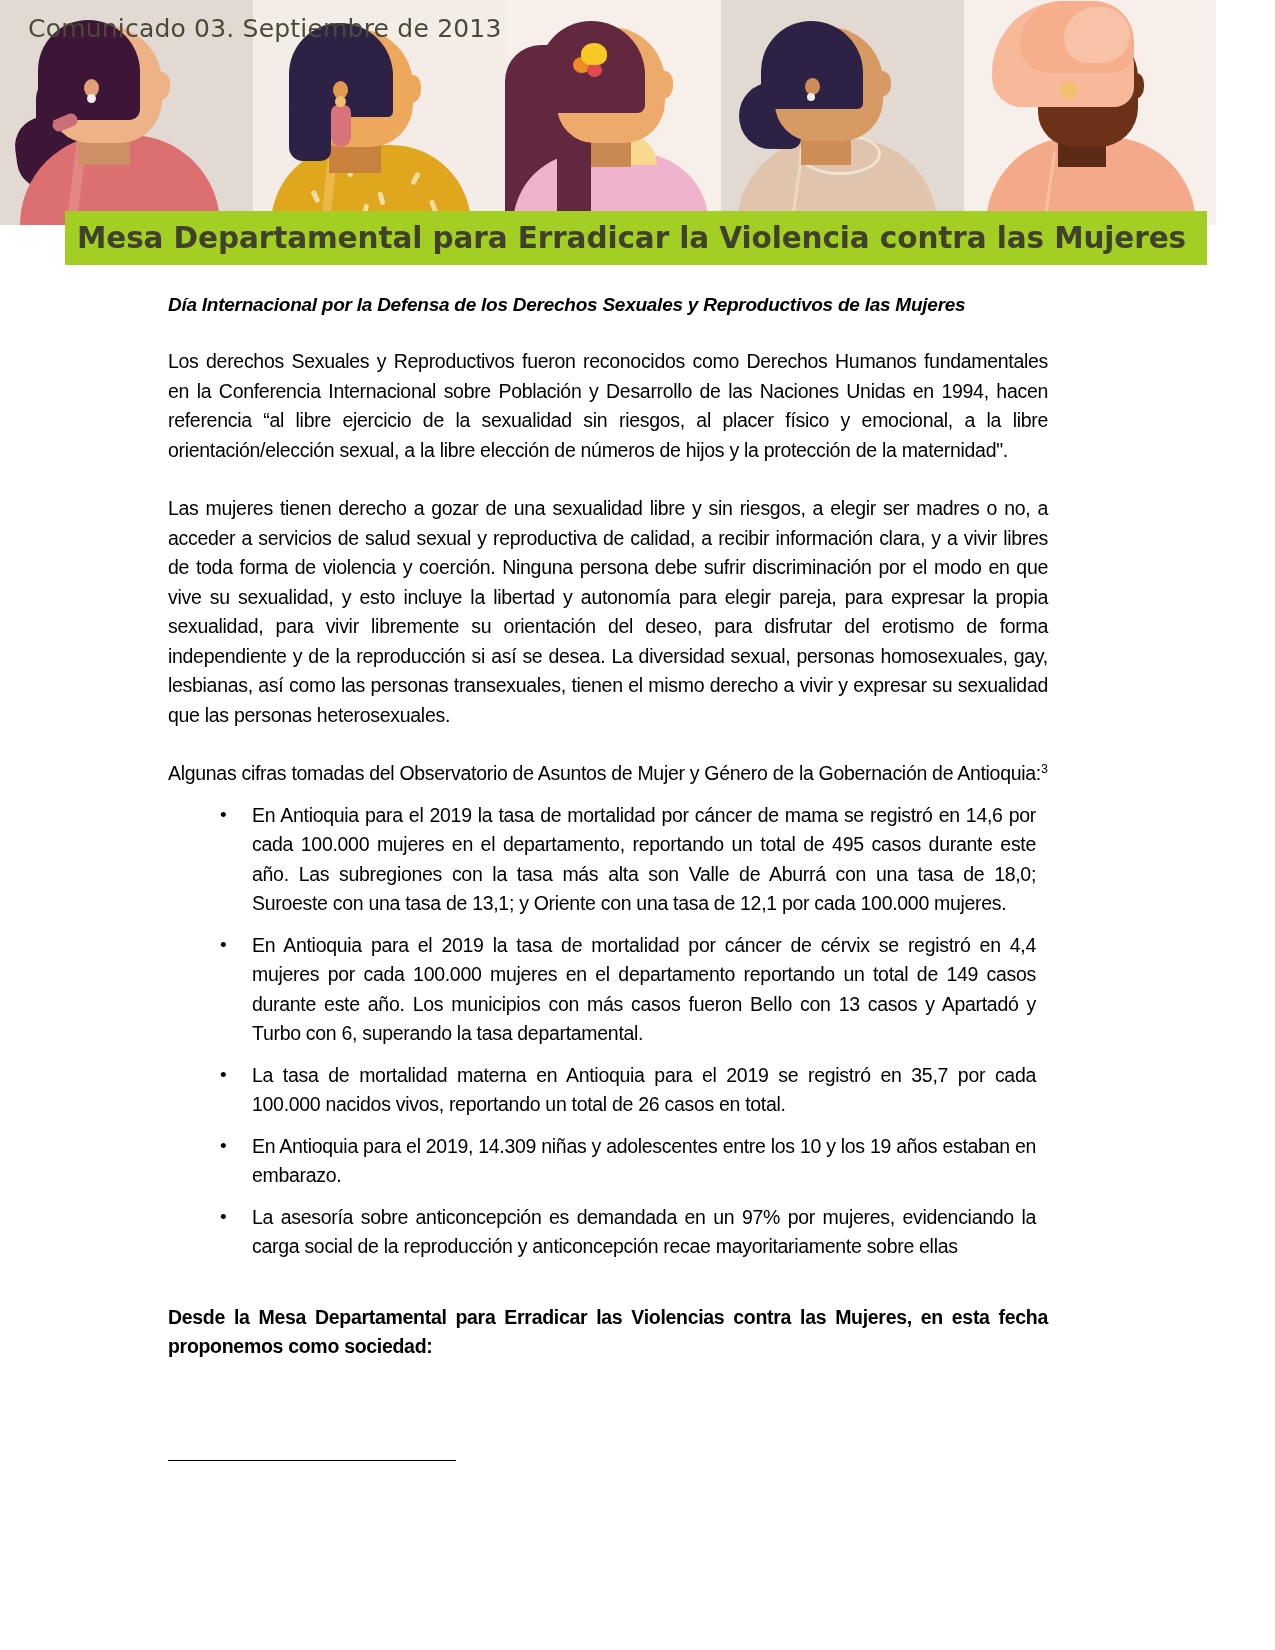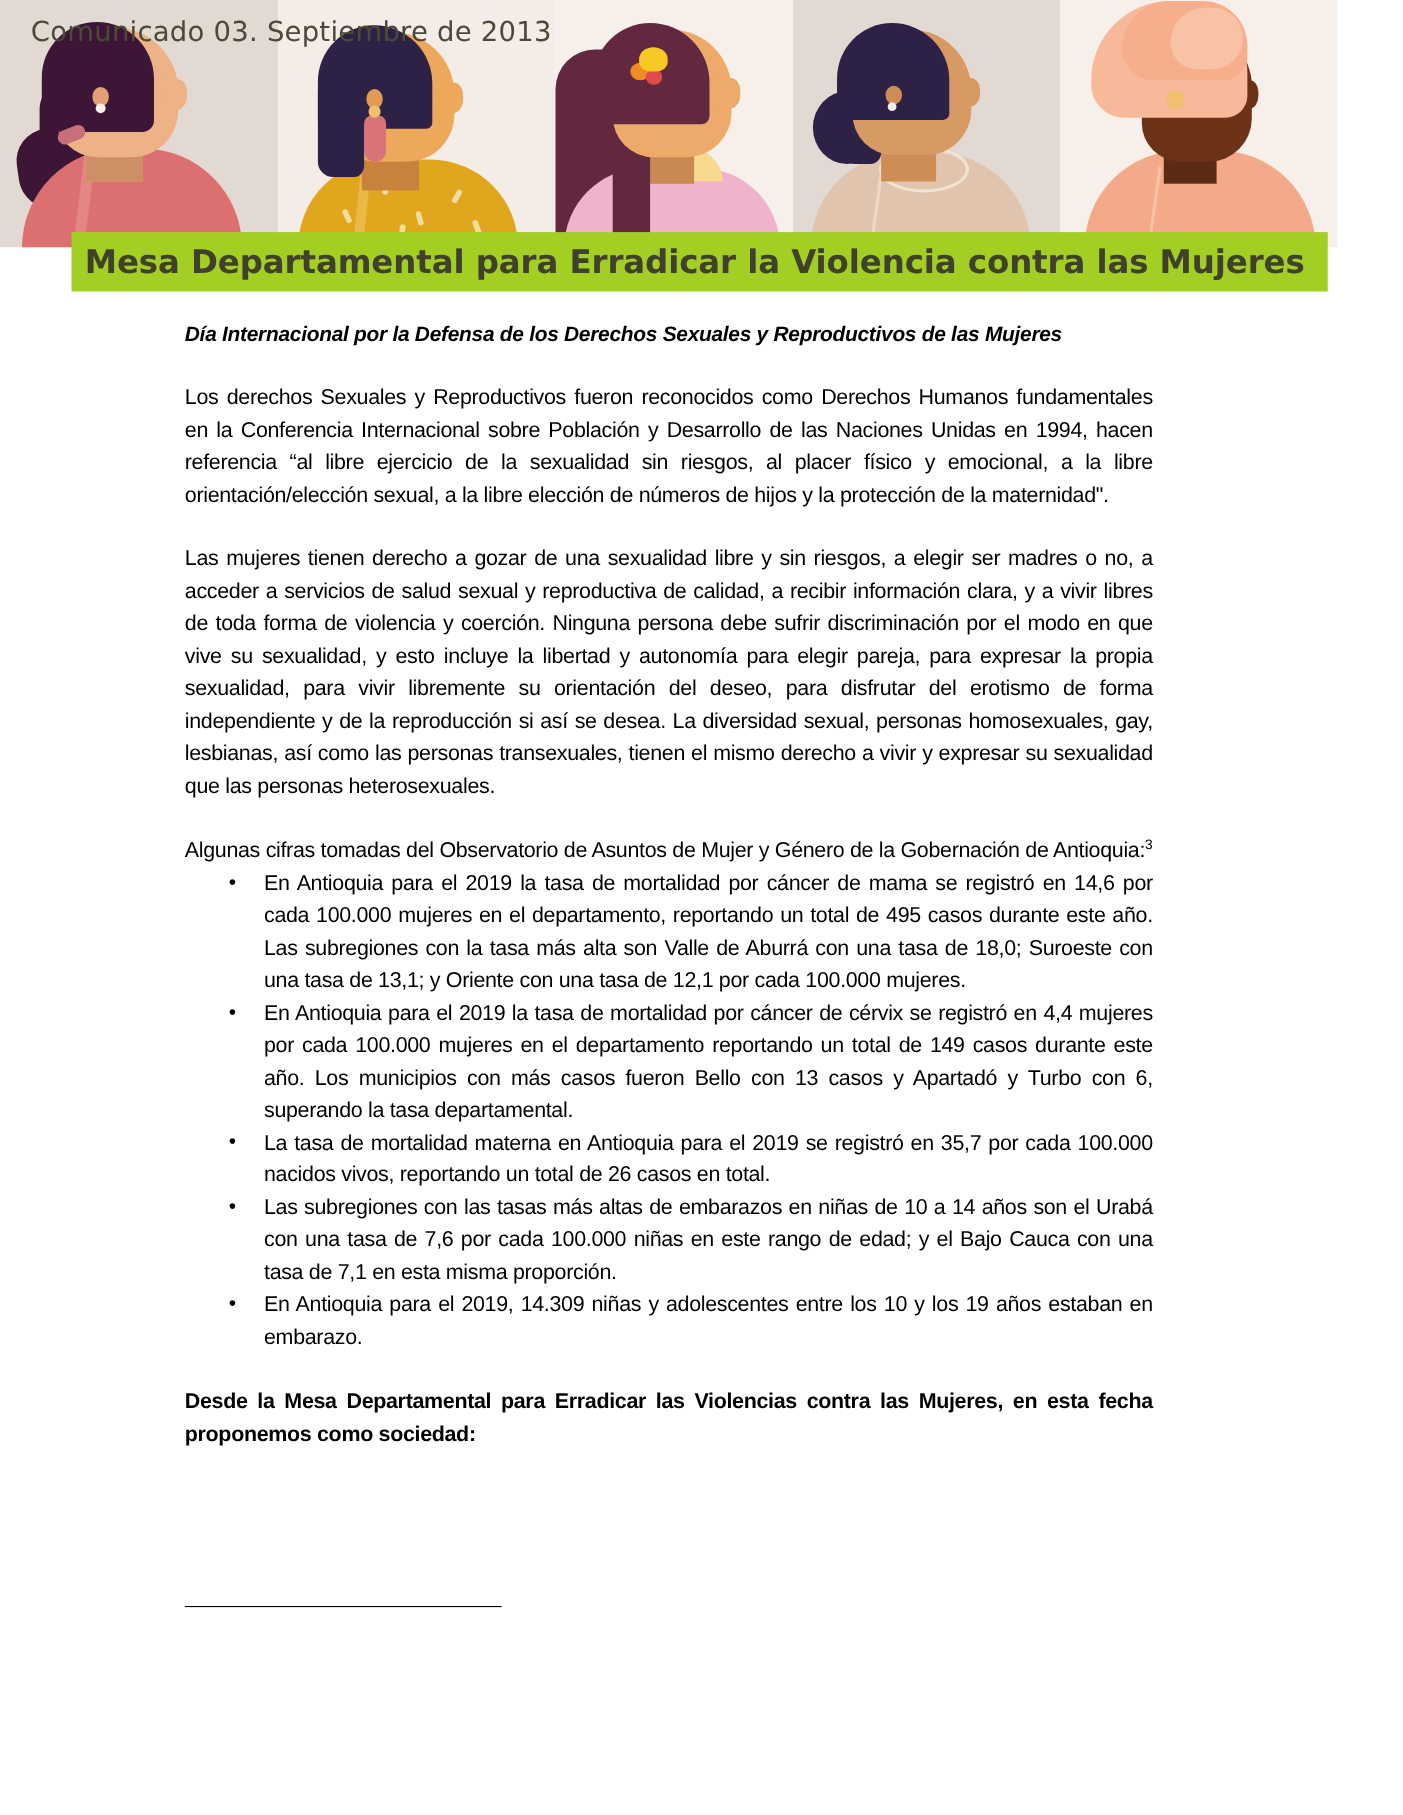--- a/index.html
+++ b/index.html
@@ -386,21 +386,21 @@
     margin: 0;
     padding: 0 0 0 72px;
     list-style: none;
   }
   ul.bullets > li {
     position: relative;
     font-size: 19.5px;
     line-height: 29.5px;
     text-align: justify;
     letter-spacing: -0.3px;
-    margin: 0;
+    margin: 12px;
     padding-left: 0;
   }
   ul.bullets > li::before {
     content: "\2022";
     position: absolute;
     left: -32px;
     top: -1px;
     font-size: 19px;
     line-height: 29.5px;
   }
@@ -551,22 +551,22 @@
   <p class="body-par">Las mujeres tienen derecho a gozar de una sexualidad libre y sin riesgos, a elegir ser madres o no, a acceder a servicios de salud sexual y reproductiva de calidad, a recibir información clara, y a vivir libres de toda forma de violencia y coerción. Ninguna persona debe sufrir discriminación por el modo en que vive su sexualidad, y esto incluye la libertad y autonomía para elegir pareja, para expresar la propia sexualidad, para vivir libremente su orientación del deseo, para disfrutar del erotismo de forma independiente y de la reproducción si así se desea. La diversidad sexual, personas homosexuales, gay, lesbianas, así como las personas transexuales, tienen el mismo derecho a vivir y expresar su sexualidad que las personas heterosexuales.</p>
 
   <div class="gap-lg"></div>
 
   <p class="body-par"><span>Algunas cifras tomadas del Observatorio de Asuntos de Mujer y Género de la Gobernación de Antioquia:</span><sup class="fn">3</sup></p>
 
   <ul class="bullets">
     <li>En Antioquia para el 2019 la tasa de mortalidad por cáncer de mama se registró en 14,6 por cada 100.000 mujeres en el departamento, reportando un total de 495 casos durante este año. Las subregiones con la tasa más alta son Valle de Aburrá con una tasa de 18,0; Suroeste con una tasa de 13,1; y Oriente con una tasa de 12,1 por cada 100.000 mujeres.</li>
     <li>En Antioquia para el 2019 la tasa de mortalidad por cáncer de cérvix se registró en 4,4 mujeres por cada 100.000 mujeres en el departamento reportando un total de 149 casos durante este año. Los municipios con más casos fueron Bello con 13 casos y Apartadó y Turbo con 6, superando la tasa departamental.</li>
     <li>La tasa de mortalidad materna en Antioquia para el 2019 se registró en 35,7 por cada 100.000 nacidos vivos, reportando un total de 26 casos en total.</li>
-    <li>Las subregiones con las tasas más altas de embarazos en niñas de 10 a 14 años son el Urabá con una tasa de 7,6 por cada 100.000 niñas en este rango de edad; y el Bajo Cauca con una tasa de 7,1 en esta misma proporción.</li>
     <li>En Antioquia para el 2019, 14.309 niñas y adolescentes entre los 10 y los 19 años estaban en embarazo.</li>
+    <li>La asesoría sobre anticoncepción es demandada en un 97% por mujeres, evidenciando la carga social de la reproducción y anticoncepción recae mayoritariamente sobre ellas</li>
   </ul>
 
   <div class="gap-lg"></div>
 
   <p class="closing">Desde la Mesa Departamental para Erradicar las Violencias contra las Mujeres, en esta fecha proponemos como sociedad:</p>
 
 </div>
 
 <div id="footnote-area">
   <div id="footnote-rule"></div>

